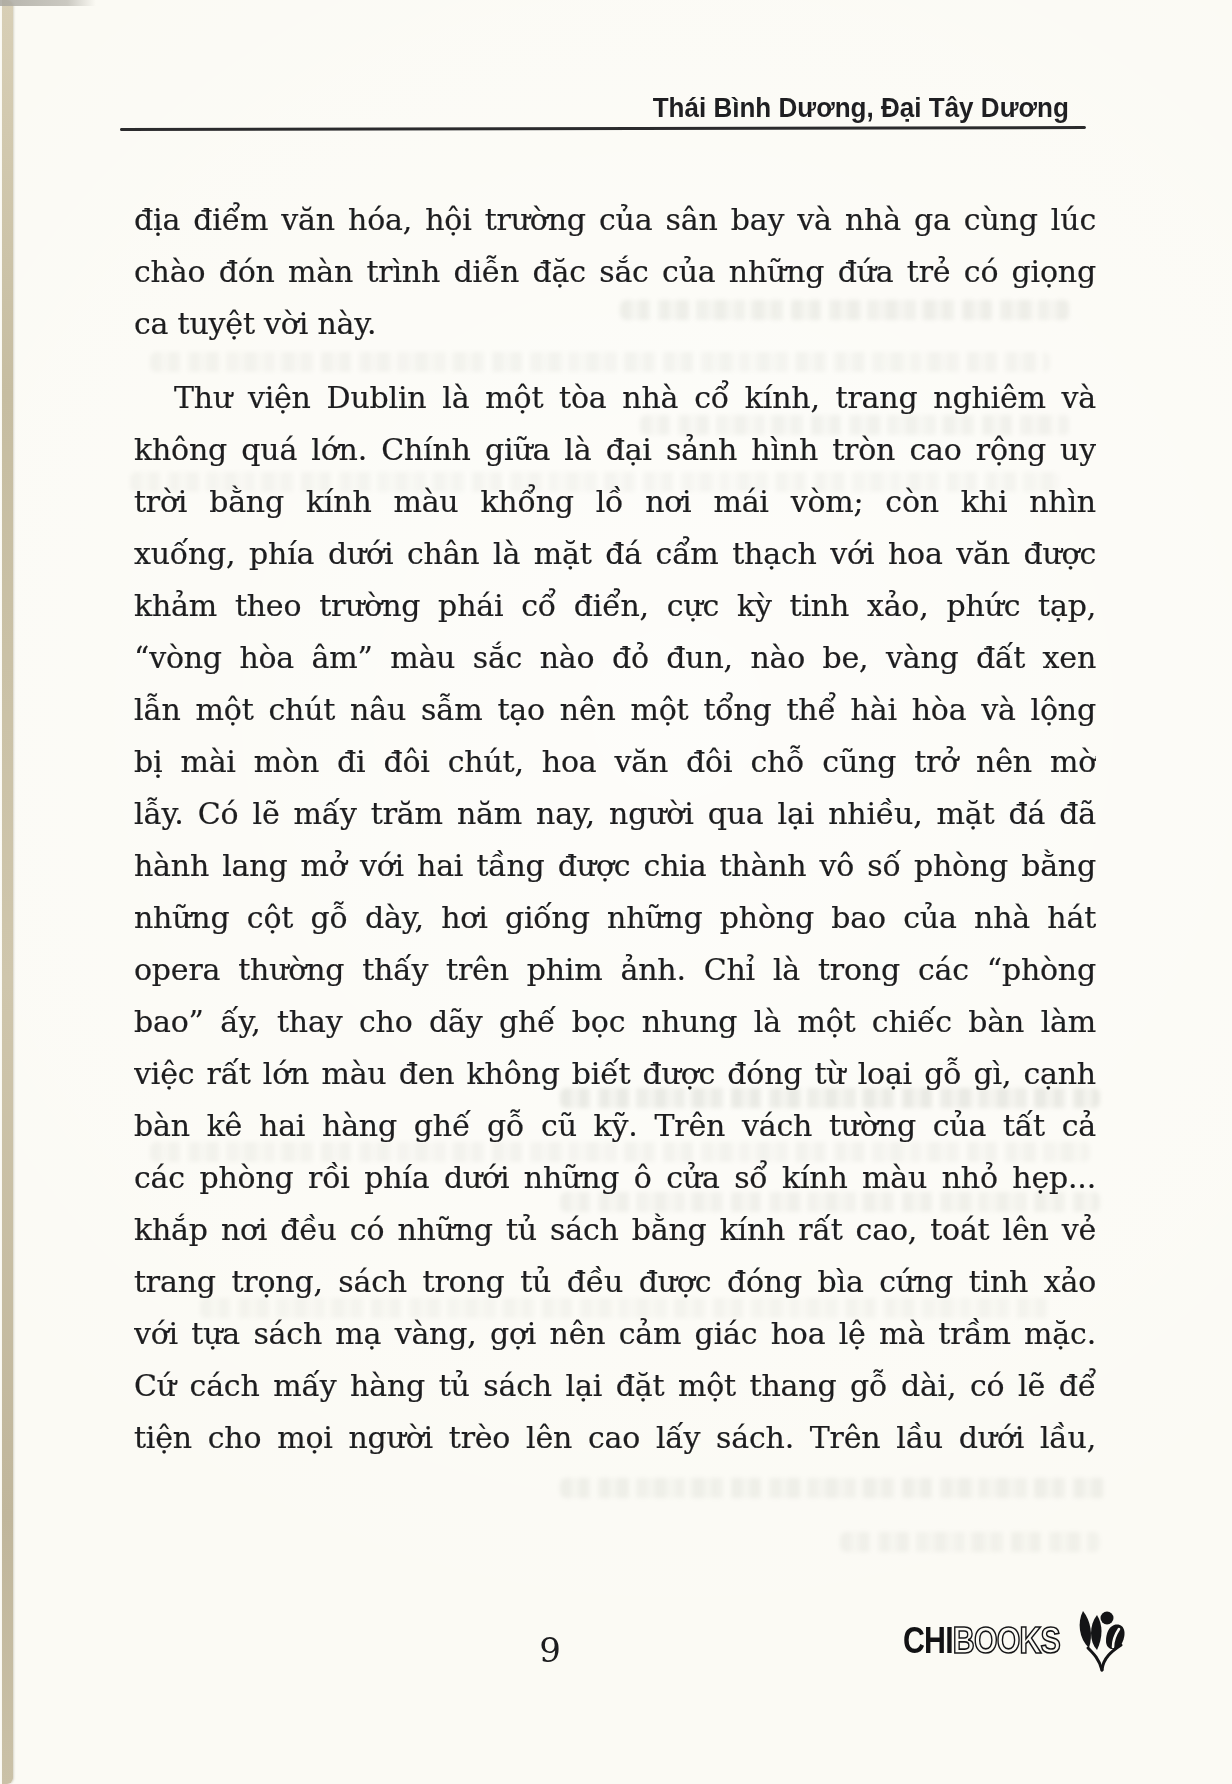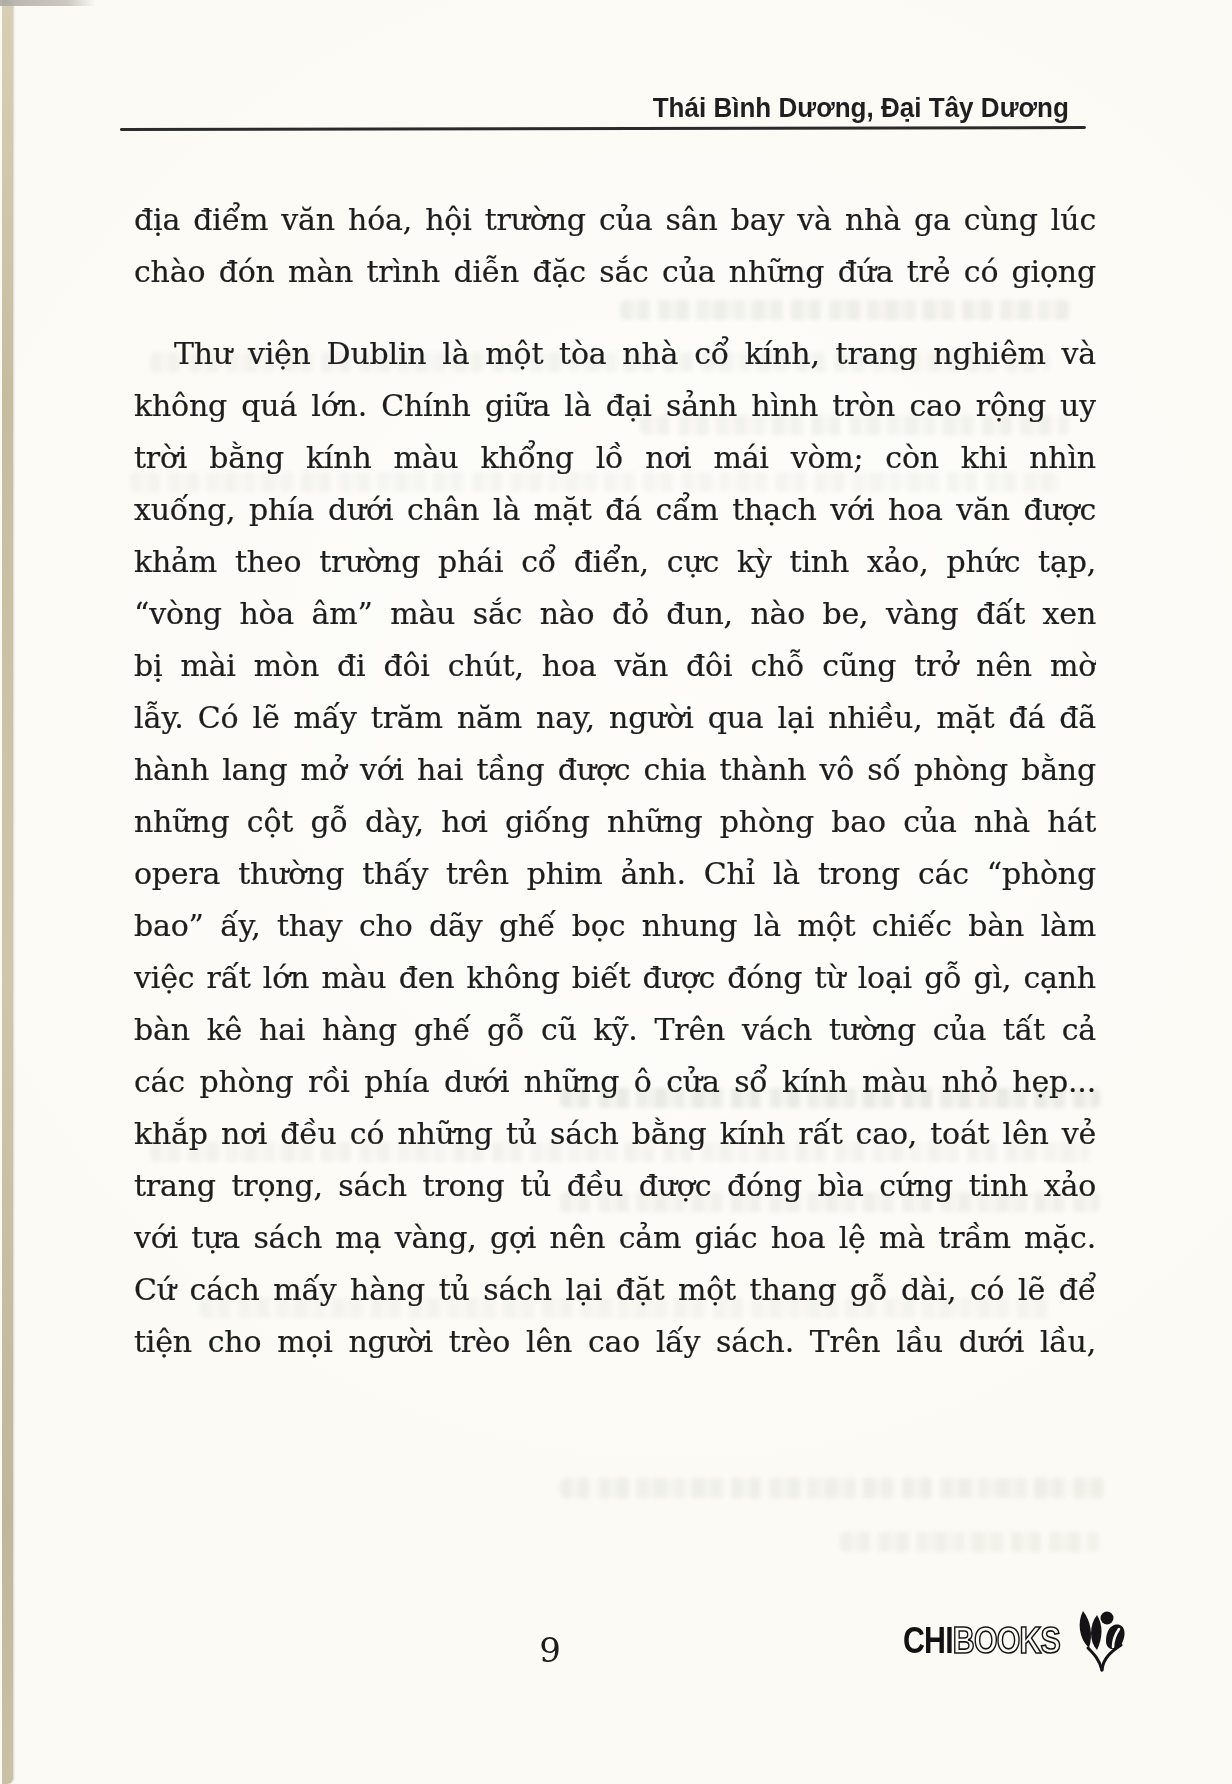--- a/index.html
+++ b/index.html
@@ -54,21 +54,21 @@
   }
 
   
   .body-text{
     position:absolute;left:134px;top:194px;width:962px;
     font-size:30px;line-height:52px;
     letter-spacing:-0.2px;
     -webkit-text-stroke:.2px #1d1d1f;
   }
   .paragraph{margin:0;}
-  .paragraph + .paragraph{margin-top:30px;}
+  .paragraph + .paragraph{margin-top:22px;}
   .text-line{
     text-align:justify;
     text-align-last:justify;
     overflow:hidden;white-space:normal;
     height:52px;
   }
   .text-line.indent{text-indent:40px;}
   .text-line.last-left{text-align-last:left;}
 
   
@@ -115,28 +115,30 @@
 
   <div class="running-header">
     <span class="title">Thái Bình Dương, Đại Tây Dương</span>
   </div>
   <div class="header-rule"></div>
 
   <div class="body-text">
       <div class="paragraph">
         <div class="text-line">địa điểm văn hóa, hội trường của sân bay và nhà ga cùng lúc</div>
         <div class="text-line">chào đón màn trình diễn đặc sắc của những đứa trẻ có giọng</div>
+        <div class="text-line last-left">ca tuyệt vời này.</div>
       </div>
       <div class="paragraph">
         <div class="text-line indent">Thư viện Dublin là một tòa nhà cổ kính, trang nghiêm và</div>
         <div class="text-line">không quá lớn. Chính giữa là đại sảnh hình tròn cao rộng uy</div>
         <div class="text-line">trời bằng kính màu khổng lồ nơi mái vòm; còn khi nhìn</div>
         <div class="text-line">xuống, phía dưới chân là mặt đá cẩm thạch với hoa văn được</div>
         <div class="text-line">khảm theo trường phái cổ điển, cực kỳ tinh xảo, phức tạp,</div>
         <div class="text-line">“vòng hòa âm” màu sắc nào đỏ đun, nào be, vàng đất xen</div>
+        <div class="text-line">lẫn một chút nâu sẫm tạo nên một tổng thể hài hòa và lộng</div>
         <div class="text-line">bị mài mòn đi đôi chút, hoa văn đôi chỗ cũng trở nên mờ</div>
         <div class="text-line">lẫy. Có lẽ mấy trăm năm nay, người qua lại nhiều, mặt đá đã</div>
         <div class="text-line">hành lang mở với hai tầng được chia thành vô số phòng bằng</div>
         <div class="text-line">những cột gỗ dày, hơi giống những phòng bao của nhà hát</div>
         <div class="text-line">opera thường thấy trên phim ảnh. Chỉ là trong các “phòng</div>
         <div class="text-line">bao” ấy, thay cho dãy ghế bọc nhung là một chiếc bàn làm</div>
         <div class="text-line">việc rất lớn màu đen không biết được đóng từ loại gỗ gì, cạnh</div>
         <div class="text-line">bàn kê hai hàng ghế gỗ cũ kỹ. Trên vách tường của tất cả</div>
         <div class="text-line">các phòng rồi phía dưới những ô cửa sổ kính màu nhỏ hẹp...</div>
         <div class="text-line">khắp nơi đều có những tủ sách bằng kính rất cao, toát lên vẻ</div>

